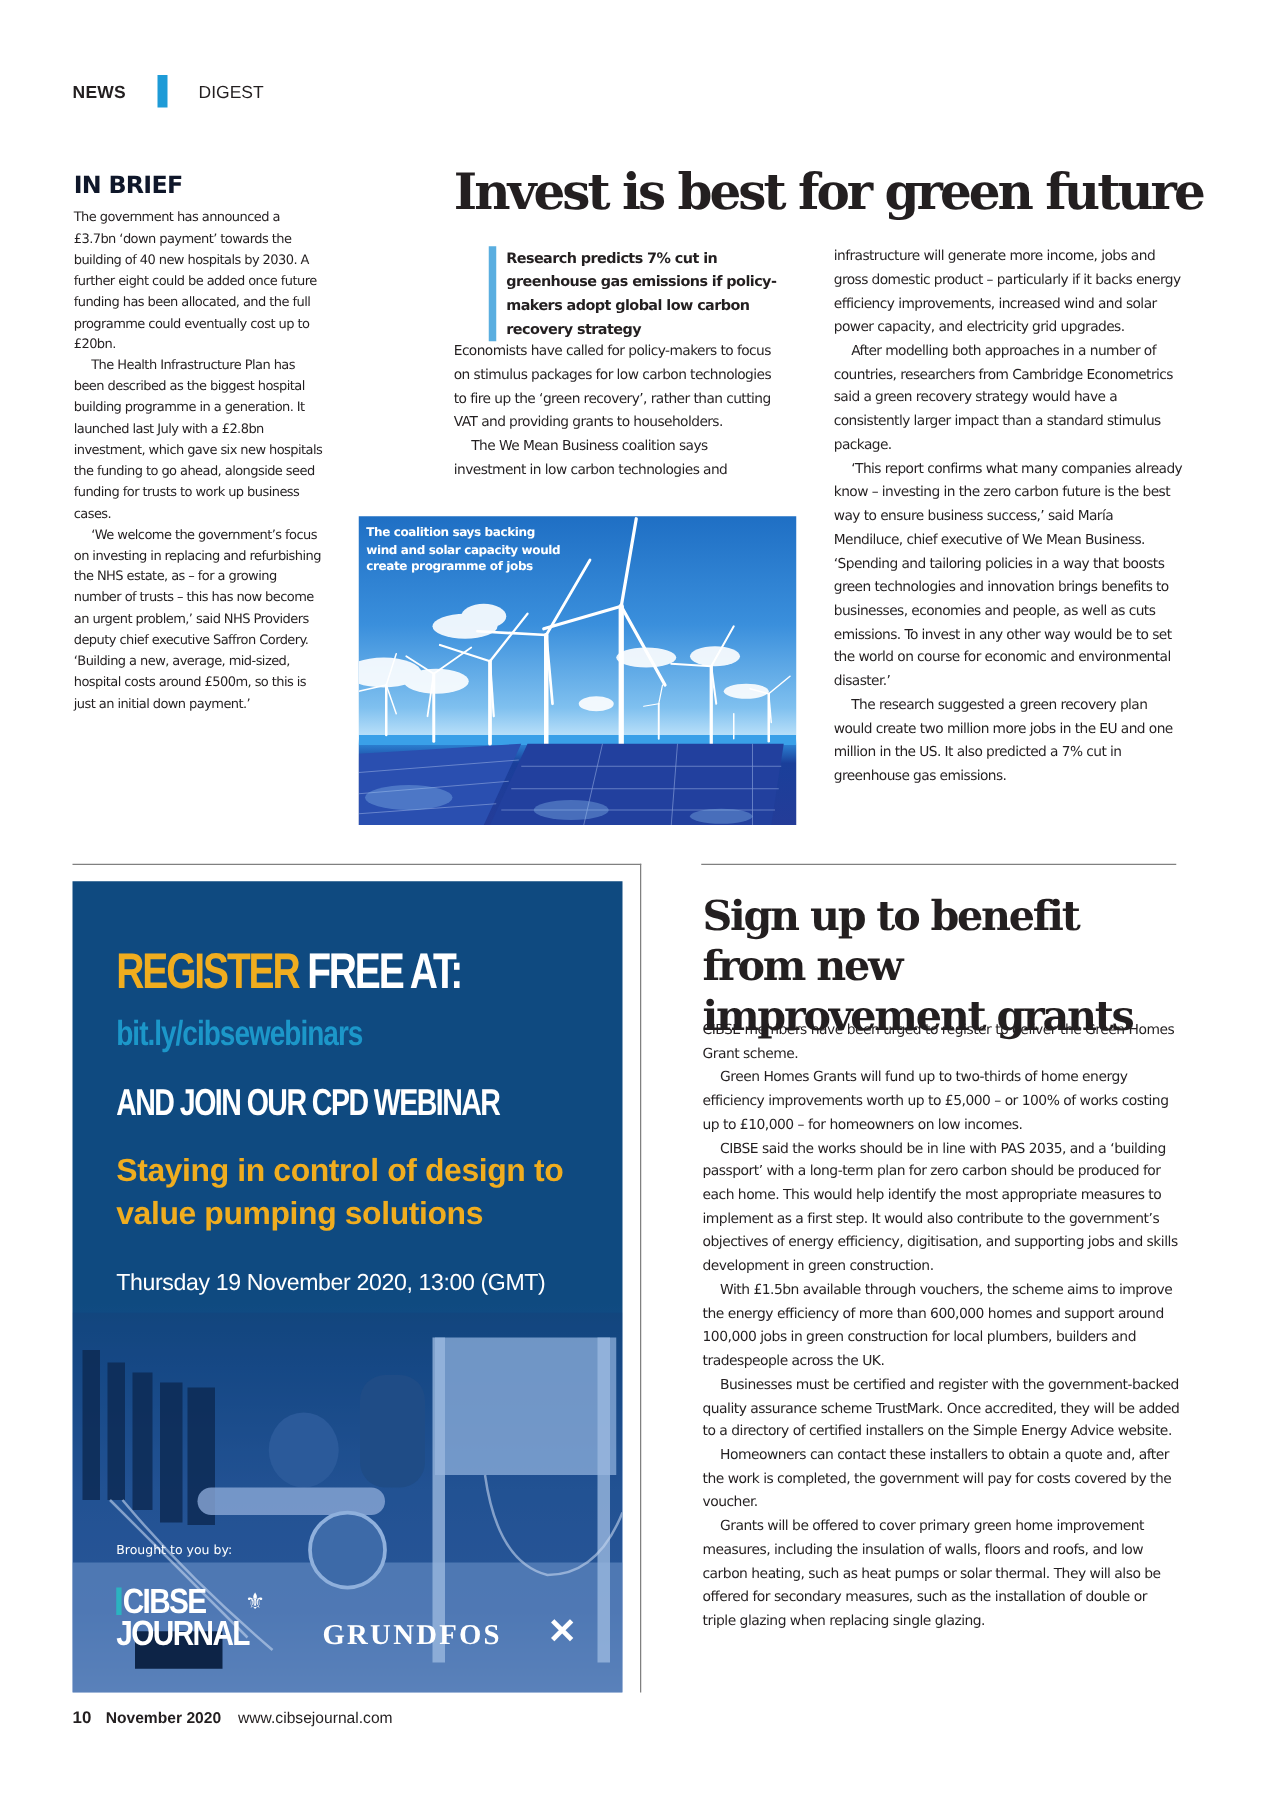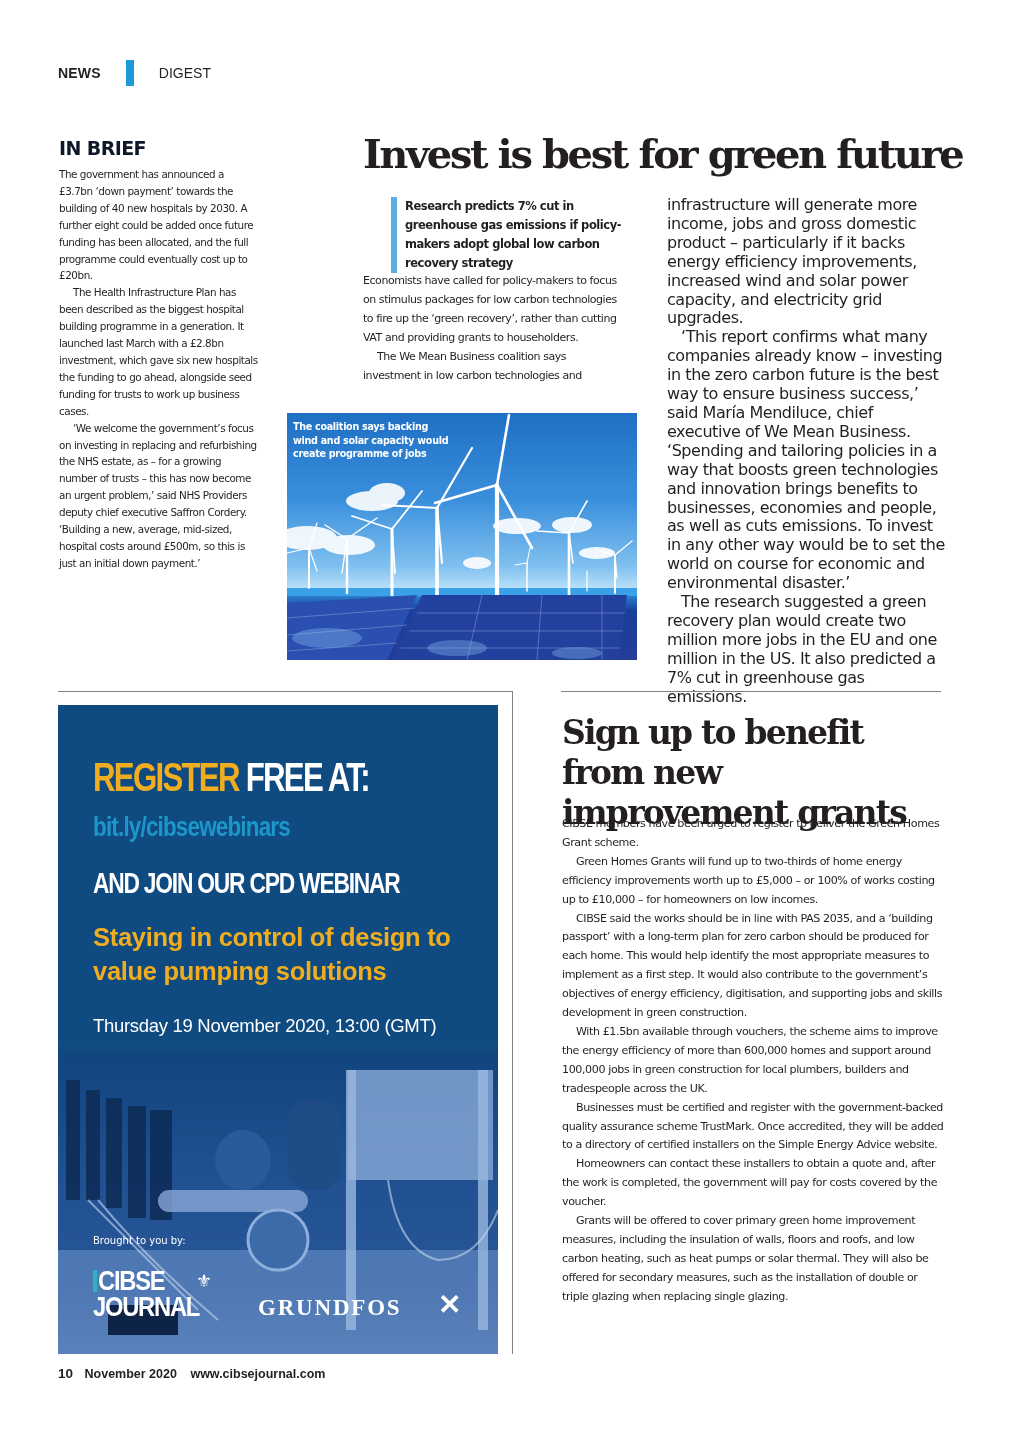--- a/index.html
+++ b/index.html
@@ -22,21 +22,21 @@
 
   
   .headline { position:absolute; left:363px; top:130px; font-family:"DejaVu Serif", serif; font-weight:bold; font-size:40px; letter-spacing:-2.4px; color:#231f20; white-space:nowrap; }
   .standfirst { position:absolute; left:363px; top:197px; width:270px; display:flex;padding-left:28px; }
   .standfirst .sbar { width:6px; background:#5aaee0; margin-right:8px; flex:none; }
   .standfirst .stext { font-family:"DejaVu Sans", sans-serif; font-weight:bold; font-size:11.5px; line-height:19px; letter-spacing:-0.45px; color:#231f20; }
 
   .col-mid { position:absolute; left:363px; top:272px; width:262px; font-family:"DejaVu Sans", sans-serif; font-size:11px; line-height:18.9px; letter-spacing:-0.45px; color:#231f20; }
   .col-mid p + p { text-indent:14px; }
 
-  .col-right { position:absolute; left:667px; top:196px; width:280px; font-family:"DejaVu Sans", sans-serif; font-size:16px; line-height:18.9px; letter-spacing:-0.45px; color:#231f20; }
+  .col-right { position:absolute; left:667px; top:196px; width:280px; font-family:"DejaVu Sans", sans-serif; font-size:11px; line-height:18.9px; letter-spacing:-0.45px; color:#231f20; }
   .col-right p + p { text-indent:14px; }
 
   
   .photo { position:absolute; left:287px; top:413px; width:350px; height:247px; overflow:hidden;
            background:linear-gradient(180deg,#1f6fc4 0%,#3a8fdc 35%,#7fc0ef 62%,#bfe3fa 72%,#2b7fd0 74%,#1a3f9a 80%,#243c98 100%); }
   .photo svg { position:absolute; left:0; top:0; width:100%; height:100%; }
   .photo .caption { position:absolute; left:6px; top:7px; width:160px; font-family:"DejaVu Sans", sans-serif; font-weight:bold; font-size:9.6px; line-height:13.5px; letter-spacing:-0.3px; color:#ffffff; }
 
   
   .rule-left { position:absolute; left:58px; top:691px; width:455px; height:1px; background:#808080; }
@@ -63,36 +63,36 @@
 
   
   .h2 { position:absolute; left:562px; top:713px; width:390px; font-family:"DejaVu Serif", serif; font-size:33px; line-height:40px; letter-spacing:-1.8px; color:#231f20; }
   .col-grants { position:absolute; left:562px; top:815px; width:385px; font-family:"DejaVu Sans", sans-serif; font-size:11.1px; line-height:18.9px; letter-spacing:-0.4px; color:#231f20; }
   .col-grants p + p { text-indent:14px; }
 
   
   .footer { position:absolute; left:58px; top:1366px; font-family:"Liberation Sans", sans-serif; font-size:12.5px; color:#231f20; white-space:nowrap; }
   .footer .pg { font-weight:bold; font-size:13.5px; margin-right:8px; }
   .footer .mo { font-weight:bold; margin-right:10px; }
-  .footer .web { font-weight:bold; }
+  .footer .web { font-weight:normal; }
 </style>
 </head>
 <body>
 
 <div class="section-head">
   <span class="news">NEWS</span>
   <span class="bar"></span>
   <span class="digest">DIGEST</span>
 </div>
 
 <div class="brief">
   <div class="kicker">IN BRIEF</div>
   <div class="body">
     <p>The government has announced a £3.7bn ‘down payment’ towards the building of 40 new hospitals by 2030. A further eight could be added once future funding has been allocated, and the full programme could eventually cost up to £20bn.</p>
-    <p>The Health Infrastructure Plan has been described as the biggest hospital building programme in a generation. It launched last March with a £2.8bn investment, which gave six new hospitals the funding to go ahead, alongside seed funding for trusts to work up business cases.</p>
+    <p>The Health Infrastructure Plan has been described as the biggest hospital building programme in a generation. It launched last July with a £2.8bn investment, which gave six new hospitals the funding to go ahead, alongside seed funding for trusts to work up business cases.</p>
     <p>‘We welcome the government’s focus on investing in replacing and refurbishing the NHS estate, as – for a growing number of trusts – this has now become an urgent problem,’ said NHS Providers deputy chief executive Saffron Cordery. ‘Building a new, average, mid-sized, hospital costs around £500m, so this is just an initial down payment.’</p>
   </div>
 </div>
 
 <h1 class="headline">Invest is best for green future</h1>
 <div class="standfirst">
   <span class="sbar"></span>
   <span class="stext">Research predicts 7% cut in greenhouse gas emissions if policy-makers adopt global low carbon recovery strategy</span>
 </div>
 
@@ -169,20 +169,21 @@
       <ellipse cx="40" cy="225" rx="35" ry="10"></ellipse>
         <ellipse cx="170" cy="235" rx="30" ry="8"></ellipse>
         <ellipse cx="290" cy="240" rx="25" ry="6"></ellipse>
     </g>
   </svg>
   <div class="caption">The coalition says backing wind and solar capacity would create programme of jobs</div>
 </div>
 
 <div class="col-right">
   <p>infrastructure will generate more income, jobs and gross domestic product – particularly if it backs energy efficiency improvements, increased wind and solar power capacity, and electricity grid upgrades.</p>
+  <p>After modelling both approaches in a number of countries, researchers from Cambridge Econometrics said a green recovery strategy would have a consistently larger impact than a standard stimulus package.</p>
   <p>‘This report confirms what many companies already know – investing in the zero carbon future is the best way to ensure business success,’ said María Mendiluce, chief executive of We Mean Business. ‘Spending and tailoring policies in a way that boosts green technologies and innovation brings benefits to businesses, economies and people, as well as cuts emissions. To invest in any other way would be to set the world on course for economic and environmental disaster.’</p>
   <p>The research suggested a green recovery plan would create two million more jobs in the EU and one million in the US. It also predicted a 7% cut in greenhouse gas emissions.</p>
 </div>
 
 <div class="rule-left"></div>
 <div class="rule-left-v"></div>
 <div class="rule-right"></div>
 
 <div class="advert">
   <div class="reg">

